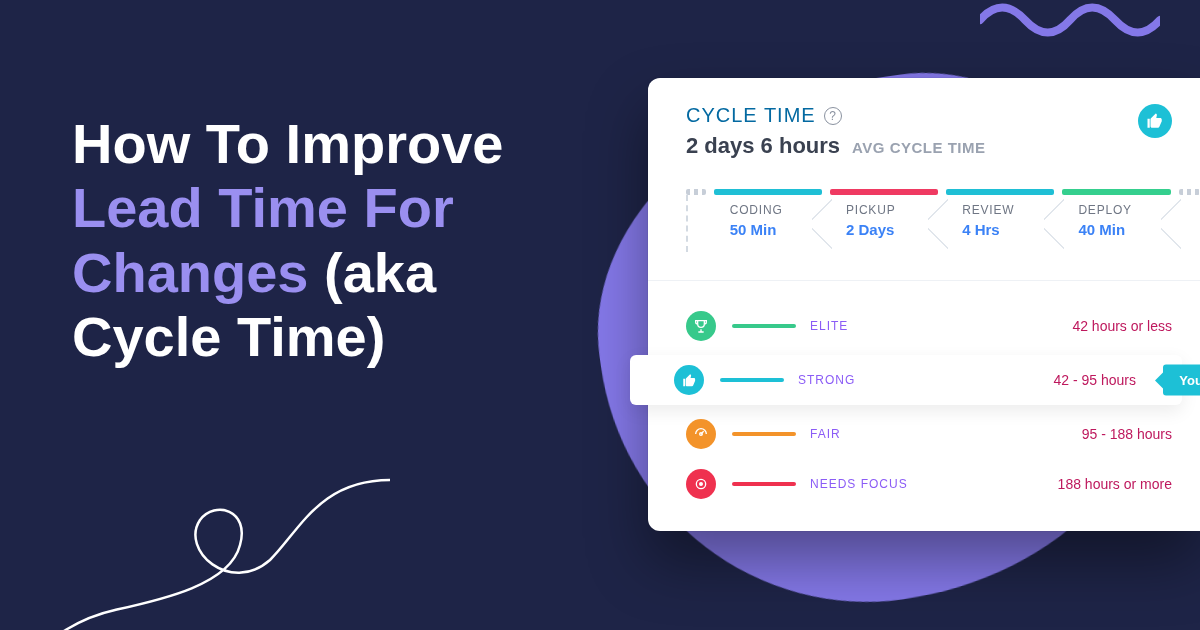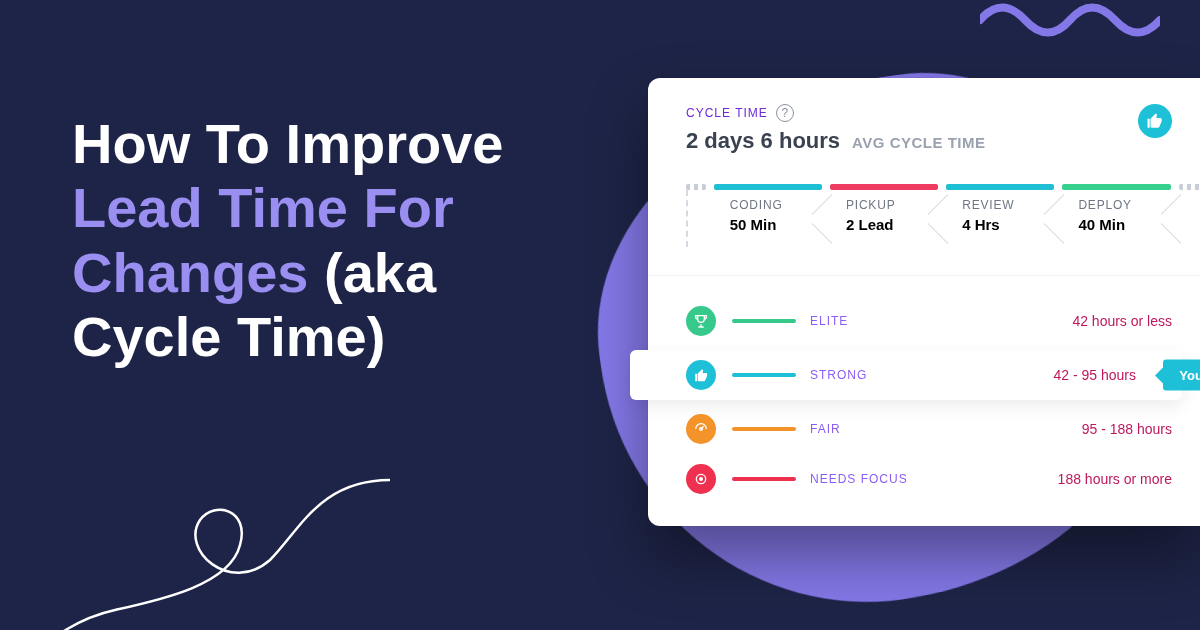--- a/index.html
+++ b/index.html
@@ -63,24 +63,24 @@
       justify-content: space-between;
       align-items: flex-start;
     }
     .card-title-row {
       display: flex;
       align-items: center;
       gap: 8px;
       margin-bottom: 6px;
     }
     .card-title {
-      font-size: 12px;
+      font-size: 20px;
       font-weight: 500;
       letter-spacing: 1px;
-      color: #6d28d9;
+      color: #0369a1;
     }
     .help-icon {
       width: 18px;
       height: 18px;
       border: 1.5px solid #8a92a0;
       border-radius: 50%;
       display: flex;
       align-items: center;
       justify-content: center;
       font-size: 12px;
@@ -172,21 +172,21 @@
     .stage-label {
       font-size: 12px;
       font-weight: 500;
       letter-spacing: 0.8px;
       color: #6f7684;
       margin-bottom: 4px;
     }
     .stage-value {
       font-size: 15px;
       font-weight: 700;
-      color: #000000;
+      color: #3b82f6;
     }
     .stage-value .unit { font-weight: 600; }
     .divider {
       margin-top: 28px;
       border-top: 1px solid #eef1f5;
     }
     .benchmarks {
       padding: 20px 0 10px 0;
     }
     .bench {
@@ -194,21 +194,21 @@
       align-items: center;
       padding: 10px 28px 10px 38px;
       position: relative;
     }
     .bench.active {
       background: #fff;
       box-shadow: 0 6px 18px rgba(0,0,0,0.08);
       border-radius: 6px;
       margin: 4px 0;
       transform: translateX(-18px);
-      padding-left: 56px;
+      padding-left: 44px;
       padding-right: 46px;
     }
     .bench-icon {
       width: 30px;
       height: 30px;
       border-radius: 50%;
       display: flex;
       align-items: center;
       justify-content: center;
       flex-shrink: 0;
@@ -300,21 +300,21 @@
   </div>
 
   <div class="stages">
     <div class="stage-prelude"></div>
     <div class="stage stage-coding">
       <div class="stage-label">CODING</div>
       <div class="stage-value"><span>50</span> <span class="unit">Min</span></div>
     </div>
     <div class="stage stage-pickup">
       <div class="stage-label">PICKUP</div>
-      <div class="stage-value"><span>2</span> <span class="unit">Lead</span></div>
+      <div class="stage-value"><span>2</span> <span class="unit">Days</span></div>
     </div>
     <div class="stage stage-review">
       <div class="stage-label">REVIEW</div>
       <div class="stage-value"><span>4</span> <span class="unit">Hrs</span></div>
     </div>
     <div class="stage stage-deploy">
       <div class="stage-label">DEPLOY</div>
       <div class="stage-value"><span>40</span> <span class="unit">Min</span></div>
     </div>
     <div class="stage-follow"></div>

